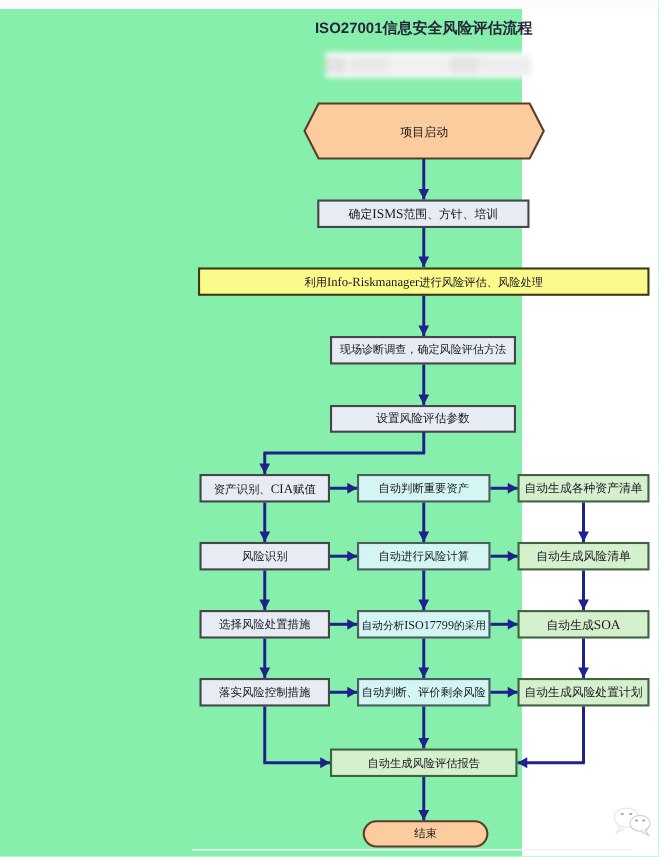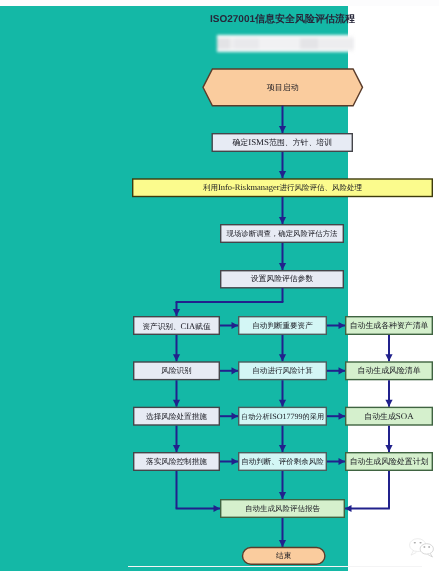--- a/index.html
+++ b/index.html
@@ -1,18 +1,18 @@
 <!DOCTYPE html>
 <html><head>
 <meta charset="utf-8">
 <title>ISO27001</title>
 <style>
   html,body{margin:0;padding:0;}
   body{width:439px;height:571px;background:#ffffff;font-family:"Liberation Sans",sans-serif;overflow:hidden;-webkit-font-smoothing:antialiased;text-rendering:geometricPrecision;}
-  #page{position:relative;width:348px;height:571px;background:#14b8a6;}
+  #page{position:relative;width:348px;height:571px;background:#86efac;}
   .topband{position:absolute;left:0;top:0;width:439px;height:6px;background:#fcfcfd;}
   .title{position:absolute;left:0;top:14px;width:565px;text-align:center;font-size:10px;font-weight:bold;color:#27273a;letter-spacing:0px;line-height:11px;}
   .blurblock{position:absolute;left:217px;top:35px;width:137px;height:17px;filter:blur(1.6px);}
   .blurblock i{position:absolute;top:0;bottom:0;display:block;}
   .bb1{left:0;width:13px;background:#e3e3e6;}
   .bb2{left:13px;width:4px;background:#eeeef0;}
   .bb3{left:17px;width:25px;background:#e9e9ec;}
   .bb4{left:42px;width:41px;background:#f1f1f3;}
   .bb5{left:83px;width:18px;background:#e4e4e7;}
   .bb6{left:101px;width:36px;background:#ededef;}

